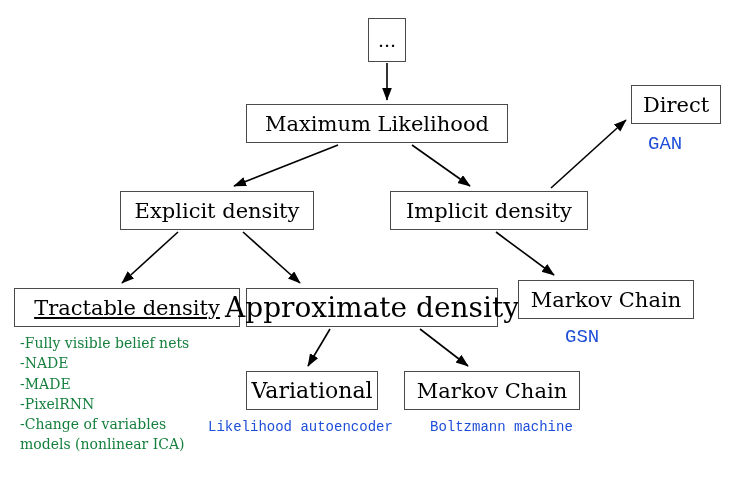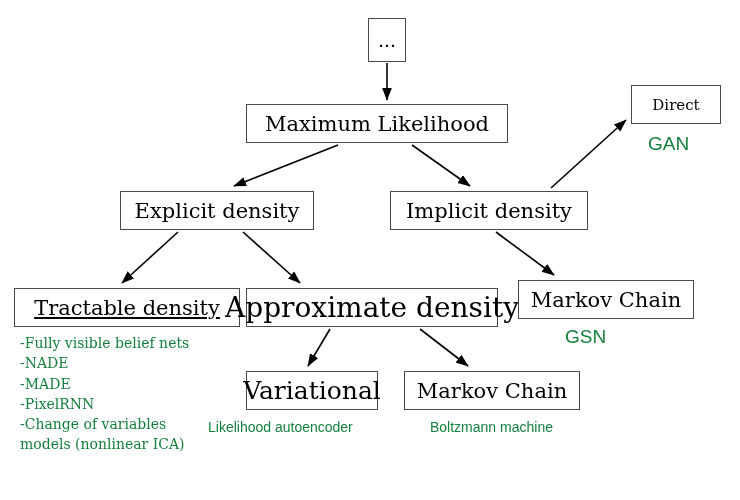--- a/index.html
+++ b/index.html
@@ -33,22 +33,22 @@
     align-items: center;
     justify-content: center;
     white-space: nowrap;
     font-family: "DejaVu Serif", serif;
     color: #000000;
     z-index: 2;
   }
   .caption {
     position: absolute;
     white-space: nowrap;
-    font-family: Liberation Sans, sans-serif;
-    color: #15803d;
+    font-family: Liberation Mono, monospace;
+    color: #1d4ed8;
     z-index: 2;
   }
   .bullet-list {
     position: absolute;
     z-index: 2;
     font-family: "DejaVu Serif", serif;
     color: #15803d;
     line-height: 1.45;
   }
   .bullet-list div {
@@ -87,21 +87,21 @@
   </svg>
 
   <div class="node" style="left:368px; top:18px; width:38px; height:44px; font-size:19px;">
     <span>...</span>
   </div>
 
   <div class="node" style="left:246px; top:104px; width:262px; height:39px; font-size:21px;">
     <span>Maximum Likelihood</span>
   </div>
 
-  <div class="node" style="left:631px; top:85px; width:90px; height:39px; font-size:15px;">
+  <div class="node" style="left:631px; top:85px; width:90px; height:39px; font-size:21px;">
     <span>Direct</span>
   </div>
 
   <div class="node" style="left:120px; top:191px; width:194px; height:39px; font-size:21px;">
     <span>Explicit density</span>
   </div>
 
   <div class="node" style="left:390px; top:191px; width:198px; height:39px; font-size:21px;">
     <span>Implicit density</span>
   </div>
@@ -111,21 +111,21 @@
   </div>
 
   <div class="node" style="left:246px; top:288px; width:252px; height:39px; font-size:28px;">
     <span>Approximate density</span>
   </div>
 
   <div class="node" style="left:518px; top:280px; width:176px; height:39px; font-size:21px;">
     <span>Markov Chain</span>
   </div>
 
-  <div class="node" style="left:246px; top:371px; width:132px; height:39px; font-size:25px;">
+  <div class="node" style="left:246px; top:371px; width:132px; height:39px; font-size:22px;">
     <span>Variational</span>
   </div>
 
   <div class="node" style="left:404px; top:371px; width:176px; height:39px; font-size:21px;">
     <span>Markov Chain</span>
   </div>
 
   <div class="caption" style="left:648px; top:133px; font-size:19px;">
     <span>GAN</span>
   </div>

